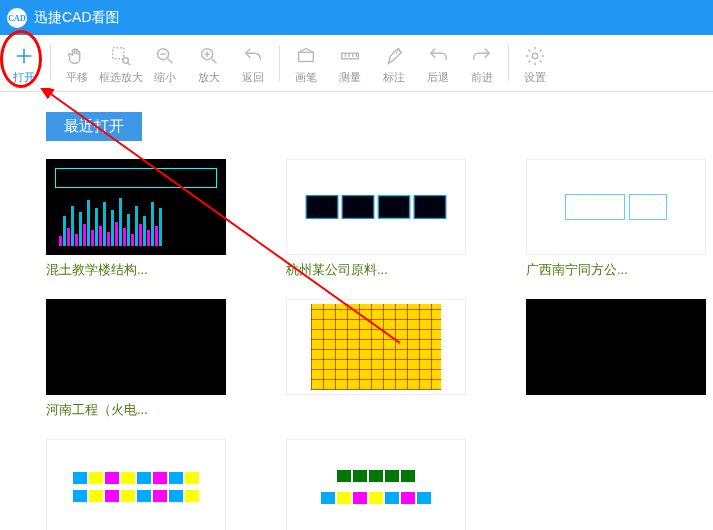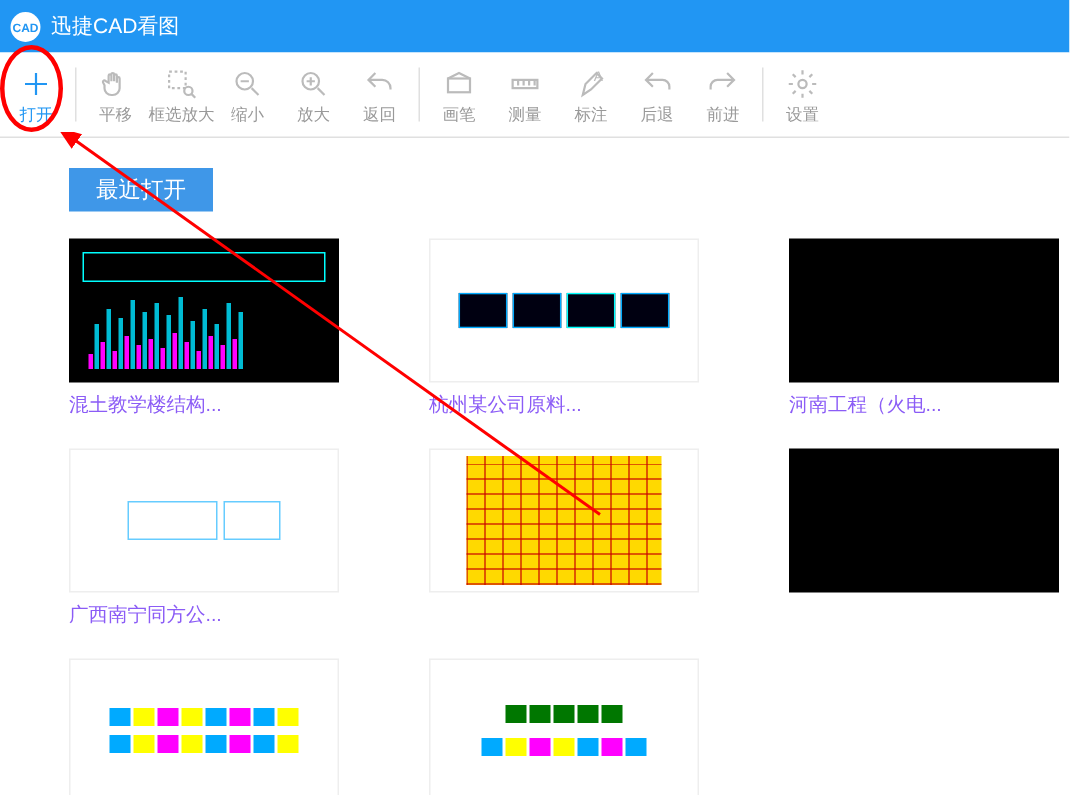--- a/index.html
+++ b/index.html
@@ -1,36 +1,36 @@
 <!DOCTYPE html>
 <html><head>
 <meta charset="utf-8">
 <style>
   * { box-sizing: border-box; margin: 0; padding: 0; }
   body { width: 713px; height: 530px; font-family: "Microsoft YaHei", Arial, sans-serif; background: #fff; overflow: hidden; position: relative; }
 
   .titlebar { height: 35px; background: #2196F3; display: flex; align-items: center; padding: 0 6px; color: #fff; font-size: 14px; }
-  .titlebar .app-icon { width: 22px; height: 22px; margin-right: 6px; display: inline-flex; align-items: center; justify-content: center; }
+  .titlebar .app-icon { width: 22px; height: 22px; margin-right: 6px; display: inline-flex; align-items: center; justify-content: center; font-family: Liberation Serif, serif; }
   .titlebar .title { font-size: 14px; }
 
   .toolbar { height: 57px; background: #fff; border-bottom: 1px solid #e0e0e0; display: flex; align-items: center; padding-left: 2px; }
   .tool { display: flex; flex-direction: column; align-items: center; justify-content: center; width: 44px; height: 57px; color: #999; cursor: pointer; }
   .tool.active { color: #2196F3; }
   .tool .ticon { height: 28px; display: flex; align-items: center; justify-content: center; }
   .tool .tlabel { font-size: 11px; line-height: 14px; text-align: left; }
   .sep { width: 1px; height: 36px; background: #e0e0e0; margin: 0 4px; }
 
   .content { padding: 20px 0 0 46px; position: relative; }
   .section-header { display: inline-block; background: #3F97E8; color: #fff; font-size: 15px; padding: 5px 18px; margin-bottom: 18px; }
 
   .grid { display: flex; flex-wrap: wrap; gap: 20px 60px; width: 660px; }
   .card { width: 180px; }
   .thumb { width: 180px; height: 96px; background: #000; display: flex; align-items: center; justify-content: center; overflow: hidden; position: relative; }
   .thumb.white { background: #fff; border: 1px solid #eee; }
-  .fname { font-size: 13px; color: #8b5cf6; margin-top: 6px; white-space: nowrap; overflow: hidden; text-overflow: ellipsis; }
+  .fname { font-size: 13px; color: #4d7c0f; margin-top: 6px; white-space: nowrap; overflow: hidden; text-overflow: ellipsis; }
 
   
   .anno-circle {
     position: absolute; left: 0px; top: 30px; width: 42px; height: 58px;
     border: 3px solid #f00; border-radius: 50%; pointer-events: none; z-index: 50;
   }
   .anno-arrow {
     position: absolute; left: 40px; top: 88px; pointer-events: none; z-index: 49;
   }
 
@@ -236,31 +236,31 @@
           <div class="mini-plans" style="transform:scale(.9)">
             <span></span>
             <span></span>
             <span style="border-color:#0ff"></span>
             <span></span>
           </div>
         </div>
         <div class="fname">杭州某公司原料...</div>
       </div>
       <div class="card">
-        <div class="thumb "></div>
-        <div class="fname">河南工程（火电...</div>
-      </div>
-      <div class="card">
         <div class="thumb white">
           <div style="display:flex;gap:4px">
             <div class="outline-box"></div>
             <div class="outline-box" style="width:38px"></div>
           </div>
         </div>
         <div class="fname">广西南宁同方公...</div>
+      </div>
+      <div class="card">
+        <div class="thumb "></div>
+        <div class="fname">河南工程（火电...</div>
       </div>
       <div class="card">
         <div class="thumb white">
           <div class="grid-pattern"></div>
         </div>
       </div>
       <div class="card">
         <div class="thumb "></div>
       </div>
       <div class="card">

